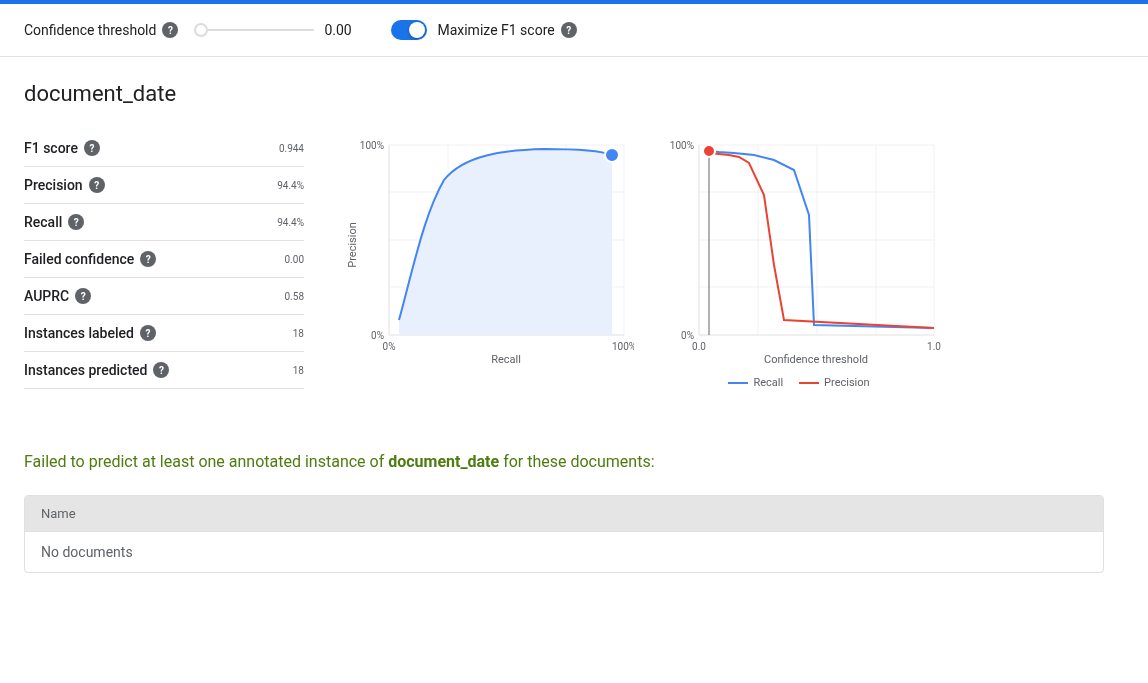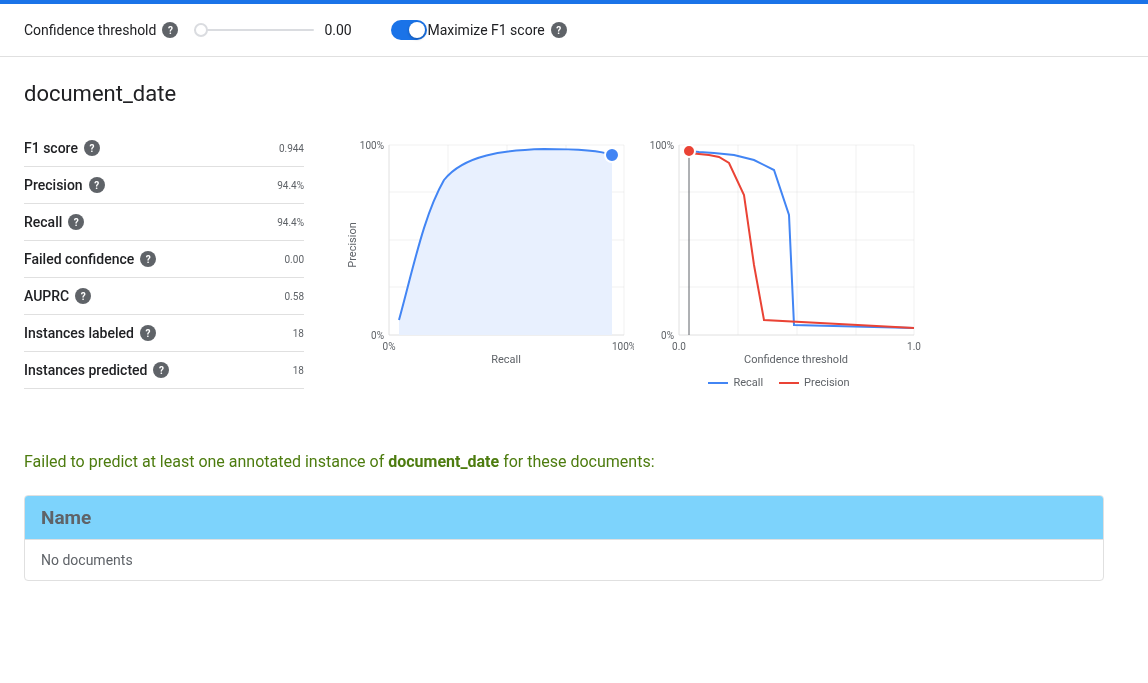--- a/index.html
+++ b/index.html
@@ -67,20 +67,21 @@
 
     .slider-value {
       font-size: 14px;
       color: #202124;
       min-width: 35px;
     }
 
     .toggle-container {
       display: flex;
       align-items: center;
+      gap: 10px;
       margin-left: 16px;
     }
 
     .toggle {
       position: relative;
       width: 36px;
       height: 20px;
     }
     .toggle-track {
       width: 36px;
@@ -138,20 +139,21 @@
       font-size: 14px;
     }
 
     .metric-value {
       color: #5f6368;
       font-size: 10px;
     }
 
     .charts-area {
       display: flex;
+      gap: 20px;
       flex: 1;
     }
 
     .chart-container {
       position: relative;
       width: 290px;
       height: 240px;
     }
 
     .chart-svg {
@@ -196,25 +198,25 @@
     }
 
     .table-container {
       border: 1px solid #e0e0e0;
       border-radius: 4px;
       overflow: hidden;
       max-width: 1080px;
     }
 
     .table-header {
-      background: #7dd3fc;
+      background: #e5e5e5;
       padding: 10px 16px;
-      font-size: 19px;
+      font-size: 13px;
       color: #5f6368;
-      font-weight: 700;
+      font-weight: 400;
       border-bottom: 1px solid #e0e0e0;
     }
 
     .table-row {
       padding: 12px 16px;
       font-size: 14px;
       color: #5f6368;
     }
 
     .legend-container {

